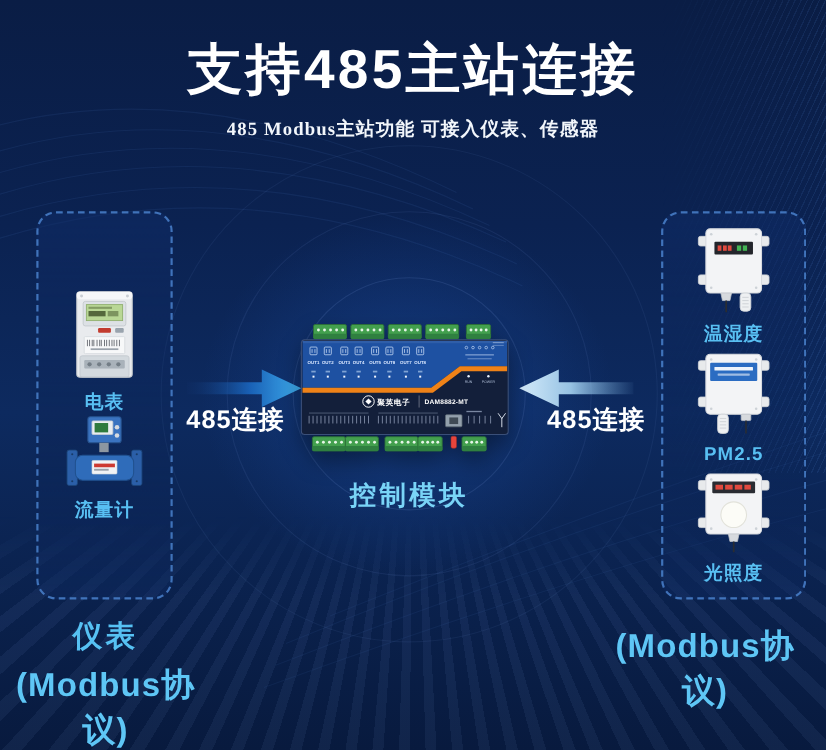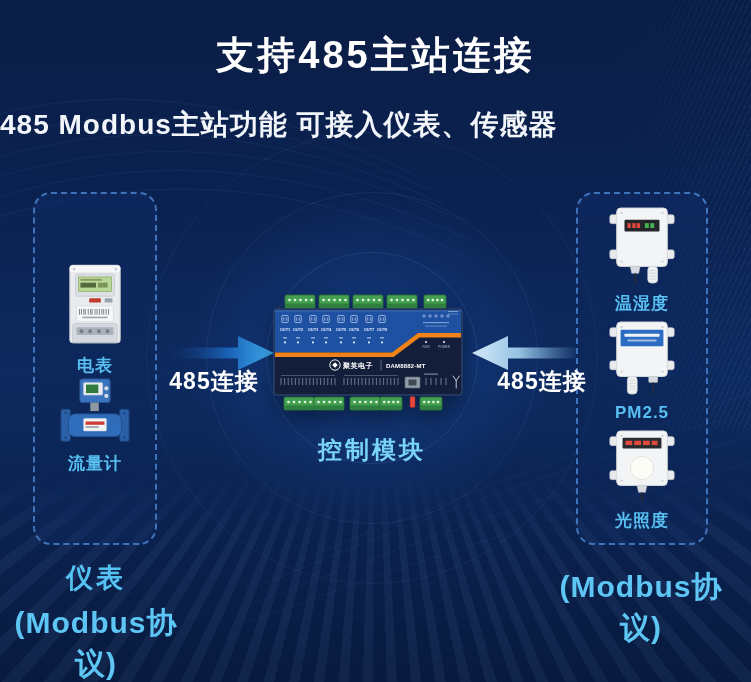--- a/index.html
+++ b/index.html
@@ -20,30 +20,30 @@
     background:repeating-linear-gradient(115deg,rgba(90,140,220,0.13) 0 1px,transparent 1px 5px);
     -webkit-mask:linear-gradient(to left,#000,transparent);
             mask:linear-gradient(to left,#000,transparent);}
   .waves{position:absolute;left:0;top:0;pointer-events:none;}
   .ring{position:absolute;border-radius:50%;border:1px solid rgba(125,160,230,0.10);}
   .ring.r1{left:266px;top:252px;width:210px;height:210px;border-color:rgba(125,160,230,0.15);}
   .ring.r2{left:206px;top:192px;width:330px;height:330px;}
   .ring.r3{left:146px;top:132px;width:450px;height:450px;border-color:rgba(125,160,230,0.08);}
   
   .title{position:absolute;left:0;right:0;top:30px;margin:0;text-align:center;
-    font-size:38px;font-weight:800;color:#ffffff;letter-spacing:3px;}
-  .subtitle{position:absolute;left:0;right:0;top:106px;text-align:left;
-    font-size:28px;font-weight:600;color:#f2f6fb;letter-spacing:1px;}
+    font-size:50px;font-weight:800;color:#ffffff;letter-spacing:3px;}
+  .subtitle{position:absolute;left:0;right:0;top:106px;text-align:center;
+    font-size:17px;font-weight:600;color:#f2f6fb;letter-spacing:1px;font-family:Liberation Serif, serif;}
   
   .panel{position:absolute;top:192px;height:353px;border:2px dashed rgba(78,136,212,0.8);
     border-radius:18px;box-sizing:border-box;
     background:linear-gradient(180deg,rgba(16,45,105,0.50),rgba(10,28,70,0.12) 55%,rgba(16,45,105,0.30));
     display:flex;flex-direction:column;align-items:center;justify-content:space-evenly;padding:6px 0;}
   .panel-left{left:33px;width:124px;justify-content:center;}
-  .panel-right{left:576px;width:132px;}
+  .panel-right{left:601px;width:132px;}
   .panel-item{display:flex;flex-direction:column;align-items:center;gap:5px;}
   .item-label{font-size:17px;font-weight:600;color:#58bff2;letter-spacing:1px;}
   
   .arrow{position:absolute;top:334px;}
   .arrow-left{left:170px;}
   .arrow-right{left:472px;}
   .conn-label{position:absolute;top:366px;width:112px;text-align:center;
     font-size:23px;font-weight:600;color:#ffffff;letter-spacing:1px;}
   .conn-left{left:158px;}
   .conn-right{left:486px;}

